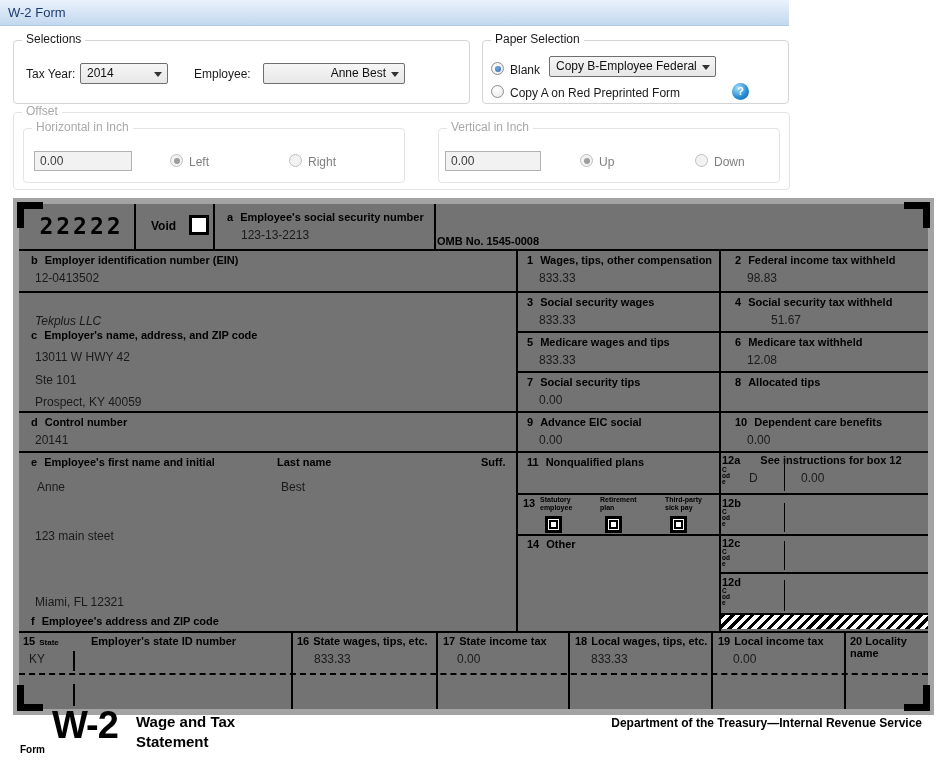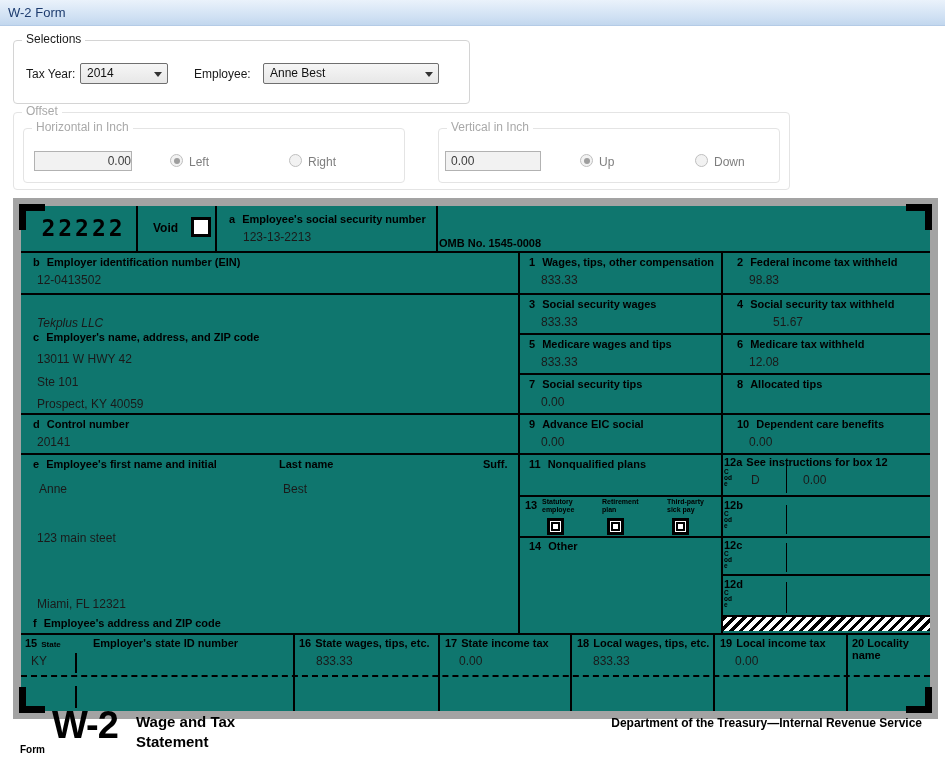--- a/index.html
+++ b/index.html
@@ -1,19 +1,19 @@
 <!DOCTYPE html>
 <html><head>
 <meta charset="utf-8">
 <style>
   html,body{margin:0;padding:0;background:#fff;}
   .screen{position:relative;width:945px;height:766px;background:#ffffff;font-family:"Liberation Sans",sans-serif;overflow:hidden;}
 
   
-  .titlebar{position:absolute;left:0;top:0;width:945px;height:26px;background:linear-gradient(180deg,#eaf2fb,#cfe0f3 70%,#c2d7ee);border-bottom:1px solid #b4cbe6;box-sizing:border-box;}
+  .titlebar{position:absolute;left:0;top:0;width:789px;height:26px;background:linear-gradient(180deg,#eaf2fb,#cfe0f3 70%,#c2d7ee);border-bottom:1px solid #b4cbe6;box-sizing:border-box;}
   .titlebar span{position:absolute;left:8px;top:5px;font-size:13px;color:#1c3b6e;}
 
   
   .group{position:absolute;border:1px solid #d4d4d4;border-radius:4px;background:transparent;}
   .glabel{position:absolute;top:-9px;left:8px;background:#fff;padding:0 4px;font-size:12px;color:#1a1a1a;white-space:nowrap;}
   .group.disabled{border-color:#e4e4e4;}
   .group.disabled > .glabel{color:#a9a9a9;}
 
   .uilabel{position:absolute;font-size:12px;color:#1a1a1a;white-space:nowrap;}
   .uilabel.gray{color:#7e7e7e;}
@@ -26,21 +26,21 @@
   .radio.disabled{border-color:#bfbfbf;background:#f2f2f2;}
   .radio.disabled.checked::after{background:#9e9e9e;}
 
   .textbox{position:absolute;border:1px solid #b2b2b2;background:#f2f2f2;font-size:12px;color:#3c3c3c;line-height:18px;padding-left:5px;box-sizing:border-box;height:20px;}
 
   .printbtn{position:absolute;left:815px;top:78px;width:105px;height:55px;border:1px solid #000;background:#fff;display:flex;align-items:center;justify-content:center;gap:3px;font-size:13px;color:#000;cursor:default;}
 
   .help{position:absolute;width:17px;height:17px;border-radius:50%;background:radial-gradient(circle at 35% 30%,#a6e0f8,#2a8fd4 55%,#0f5ca3);color:#fff;font-size:11px;font-weight:bold;text-align:center;line-height:17px;}
 
   
-  .form{position:absolute;left:13px;top:198px;width:909px;height:505px;border:8px solid #a3a3a3;background:#0f766e;}
+  .form{position:absolute;left:13px;top:198px;width:909px;height:505px;border:6px solid #a3a3a3;background:#737373;}
   .hl{position:absolute;height:2px;background:#000;}
   .vl{position:absolute;width:2px;background:#000;}
   .dash{position:absolute;height:0;border-top:2px dashed #000;}
   .flbl{position:absolute;font-size:11px;font-weight:bold;color:#000;white-space:nowrap;}
   .fno{display:inline-block;margin-right:7px;}
   .fval{position:absolute;font-size:12px;color:#1a1a1a;white-space:nowrap;}
   .code5{position:absolute;left:12px;top:9px;width:101px;text-align:center;font-family:"DejaVu Sans Mono",monospace;font-weight:bold;font-size:23px;letter-spacing:3px;}
   .voidbox{position:absolute;width:20px;height:20px;border:3px solid #000;box-sizing:border-box;background:#fff;}
   .cb2{position:absolute;width:17px;height:17px;border:3px solid #000;box-sizing:border-box;background:#fff;}
   .cb2::after{content:"";position:absolute;left:1px;top:1px;right:1px;bottom:1px;border:2px solid #000;}
@@ -72,32 +72,44 @@
   </div>
 
   <div class="group" style="left:13px;top:40px;width:455px;height:62px;">
     <span class="glabel">Selections</span>
     <span class="uilabel" style="left:12px;top:26px;">Tax Year:</span>
     <div class="combo" style="left:66px;top:22px;width:88px;">
       <span>2014</span>
       <span class="arrow"></span>
     </div>
     <span class="uilabel" style="left:180px;top:26px;">Employee:</span>
-    <div class="combo" style="left:249px;top:22px;width:176px;">
+    <div class="combo" style="left:249px;top:22px;width:142px;text-align:right;">
       <span>Anne Best</span>
       <span class="arrow"></span>
     </div>
   </div>
 
+  <div class="group" style="left:482px;top:40px;width:305px;height:62px;">
+    <span class="glabel">Paper Selection</span>
+    <div class="radio checked" style="left:8px;top:21px;"></div>
+    <span class="uilabel" style="left:27px;top:22px;">Blank</span>
+    <div class="combo" style="left:66px;top:15px;width:167px;">
+      <span>Copy B-Employee Federal</span>
+      <span class="arrow"></span>
+    </div>
+    <div class="radio" style="left:8px;top:44px;"></div>
+    <span class="uilabel" style="left:27px;top:45px;">Copy A on Red Preprinted Form</span>
+    <div class="help" style="left:249px;top:42px;">?</div>
+  </div>
 
 
   <div class="group disabled" style="left:13px;top:112px;width:775px;height:76px;">
     <span class="glabel">Offset</span>
 
-    <div class="group disabled" style="left:9px;top:15px;width:380px;height:53px;text-align:right;">
+    <div class="group disabled" style="left:9px;top:15px;width:380px;height:53px;">
       <span class="glabel">Horizontal in Inch</span>
       <div class="textbox" style="left:10px;top:22px;width:98px;">0.00</div>
       <div class="radio disabled checked" style="left:146px;top:25px;"></div>
       <span class="uilabel gray" style="left:165px;top:26px;">Left</span>
       <div class="radio disabled" style="left:265px;top:25px;"></div>
       <span class="uilabel gray" style="left:284px;top:26px;">Right</span>
     </div>
 
     <div class="group disabled" style="left:424px;top:15px;width:340px;height:53px;">
       <span class="glabel">Vertical in Inch</span>
@@ -185,21 +197,21 @@
     <div class="flbl" style="left:12px;top:252px;"><span class="fno">e</span><span>Employee's first name and initial</span></div>
     <div class="flbl" style="left:258px;top:252px;">Last name</div>
     <div class="flbl" style="left:462px;top:252px;">Suff.</div>
     <div class="fval" style="left:18px;top:276px;">Anne</div>
     <div class="fval" style="left:262px;top:276px;">Best</div>
     <div class="fval" style="left:16px;top:325px;">123 main steet</div>
     <div class="fval" style="left:16px;top:391px;">Miami, FL 12321</div>
     <div class="flbl" style="left:12px;top:411px;"><span class="fno">f</span><span>Employee's address and ZIP code</span></div>
 
     <div class="flbl" style="left:508px;top:252px;text-align:right;"><span class="fno">11</span><span>Nonqualified plans</span></div>
-    <div class="flbl" style="left:703px;top:250px;"><span class="fno" style="margin-right:4px;">12a</span><span>See instructions for box 12</span></div>
+    <div class="flbl" style="left:703px;top:250px;"><span class="fno" style="margin-right:20px;">12a</span><span>See instructions for box 12</span></div>
     <div class="codebox" style="left:703px;top:263px;">Code</div>
     <div class="fval" style="left:730px;top:267px;">D</div>
     <div class="vline12" style="left:765px;top:258px;height:29px;"></div>
     <div class="fval" style="left:782px;top:267px;">0.00</div>
 
     <div class="flbl" style="left:504px;top:293px;">13</div>
     <div class="cblbl" style="left:521px;top:292px;">Statutory
 employee</div>
     <div class="cb2" style="left:526px;top:312px;"></div>
     <div class="cblbl" style="left:581px;top:292px;">Retirement

